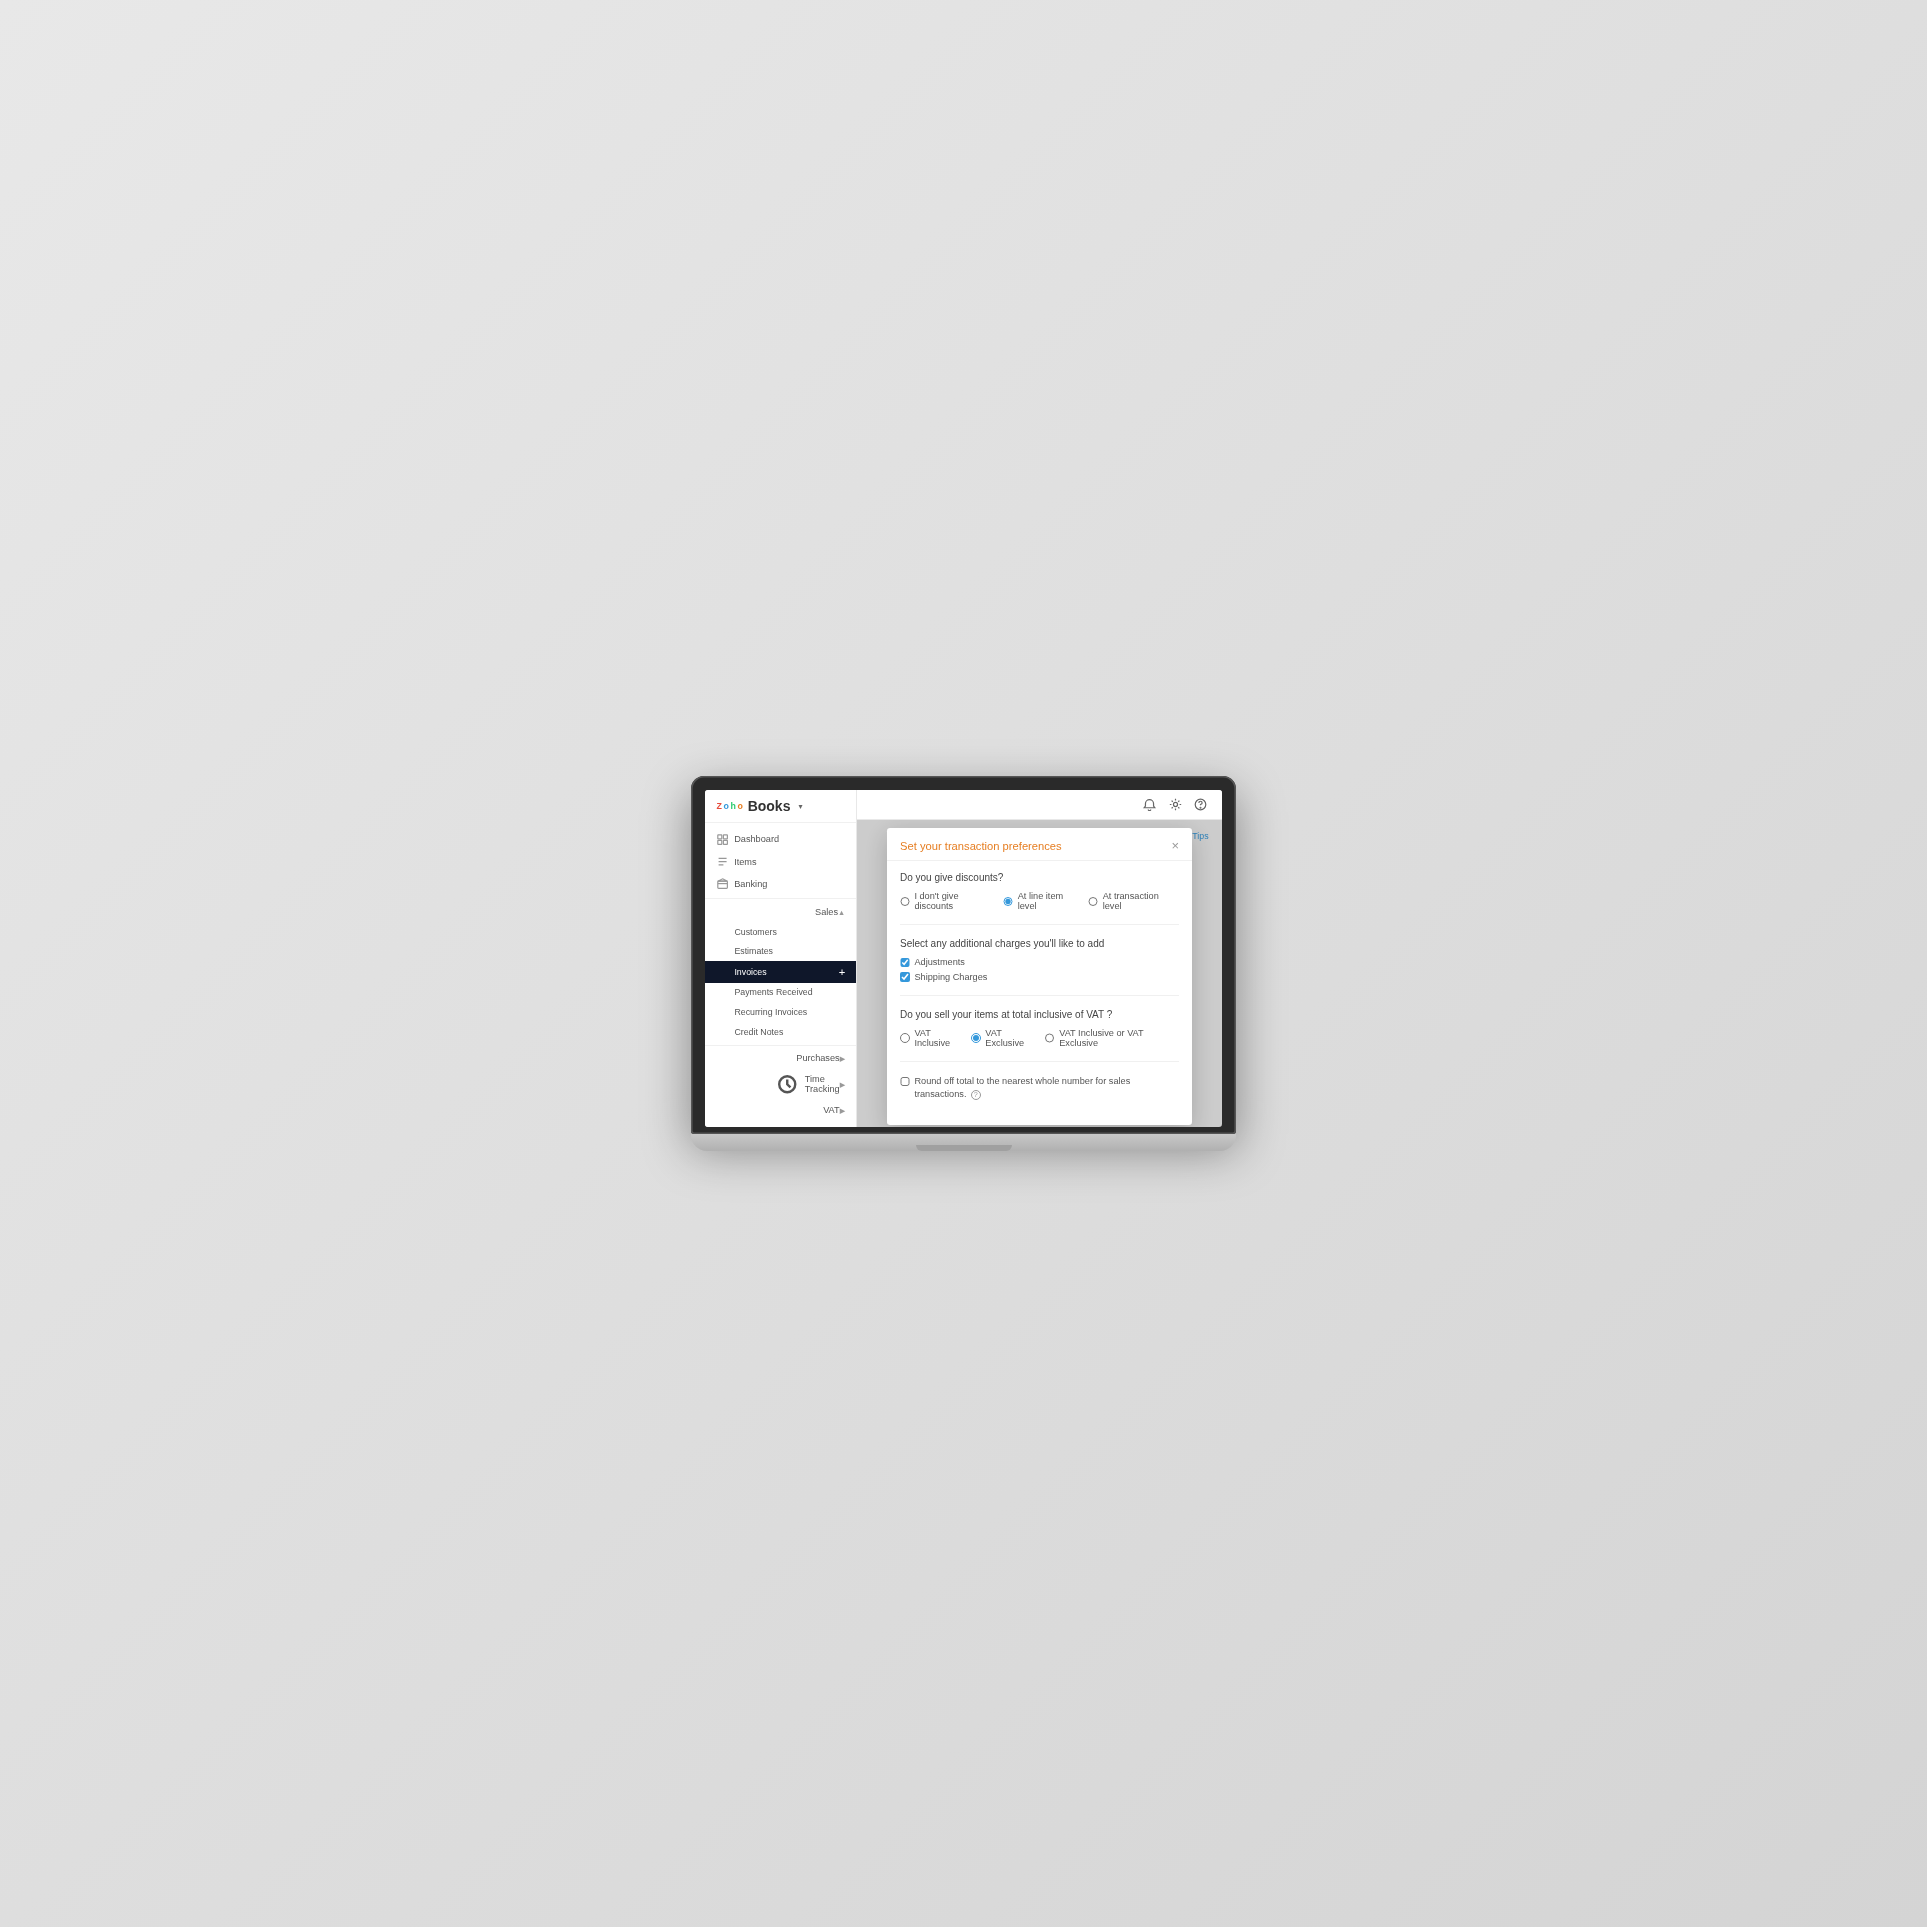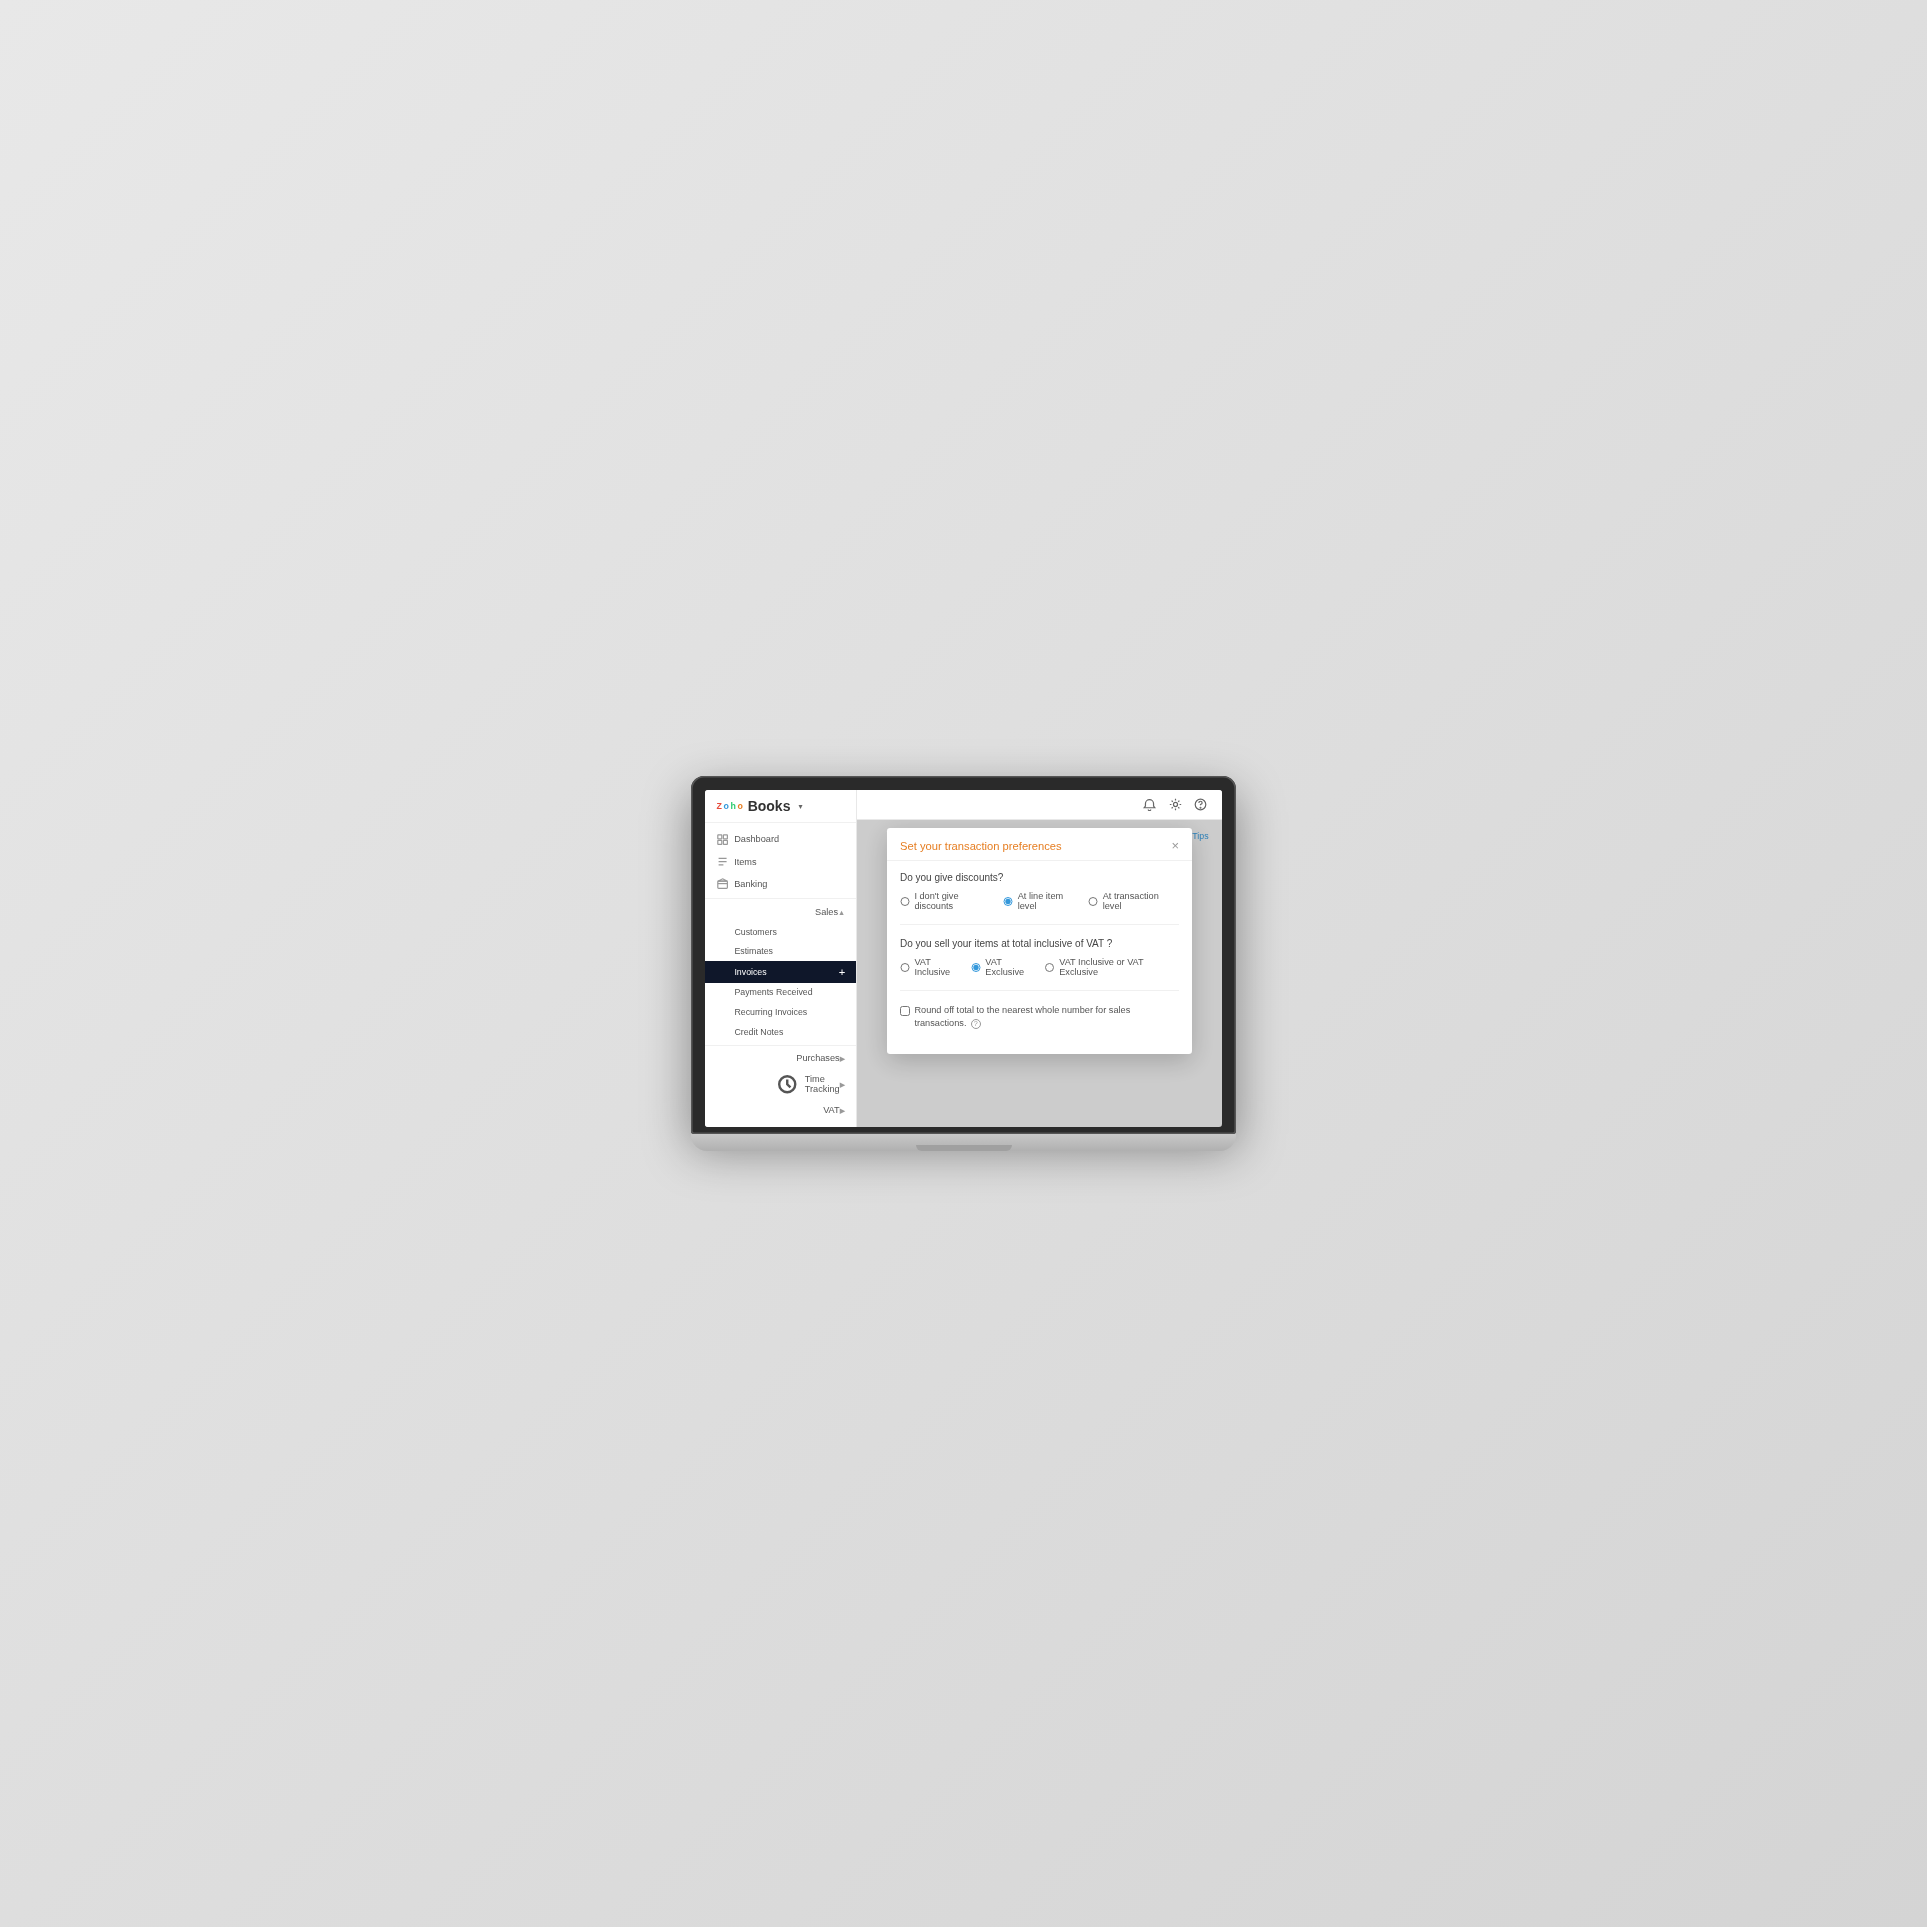--- a/index.html
+++ b/index.html
@@ -564,20 +564,33 @@
                         <input type="radio" name="discount" checked="" style="">
                         <span>At line item level</span>
                       </label>
                       <label class="radio-label">
                         <input type="radio" name="discount" style="">
                         <span>At transaction level</span>
                       </label>
                     </div>
                   </div>
 
+                  <div class="modal-section">
+                    <div class="section-title">Select any additional charges you'll like to add</div>
+                    <div class="checkbox-group">
+                      <label class="checkbox-label">
+                        <input type="checkbox" checked="" style="">
+                        <span>Adjustments</span>
+                      </label>
+                      <label class="checkbox-label">
+                        <input type="checkbox" checked="" style="">
+                        <span>Shipping Charges</span>
+                      </label>
+                    </div>
+                  </div>
 
                   <div class="modal-section">
                     <div class="section-title">Do you sell your items at total inclusive of VAT ?</div>
                     <div class="radio-group">
                       <label class="radio-label">
                         <input type="radio" name="vat" style="">
                         <span>VAT Inclusive</span>
                       </label>
                       <label class="radio-label">
                         <input type="radio" name="vat" checked="" style="">

